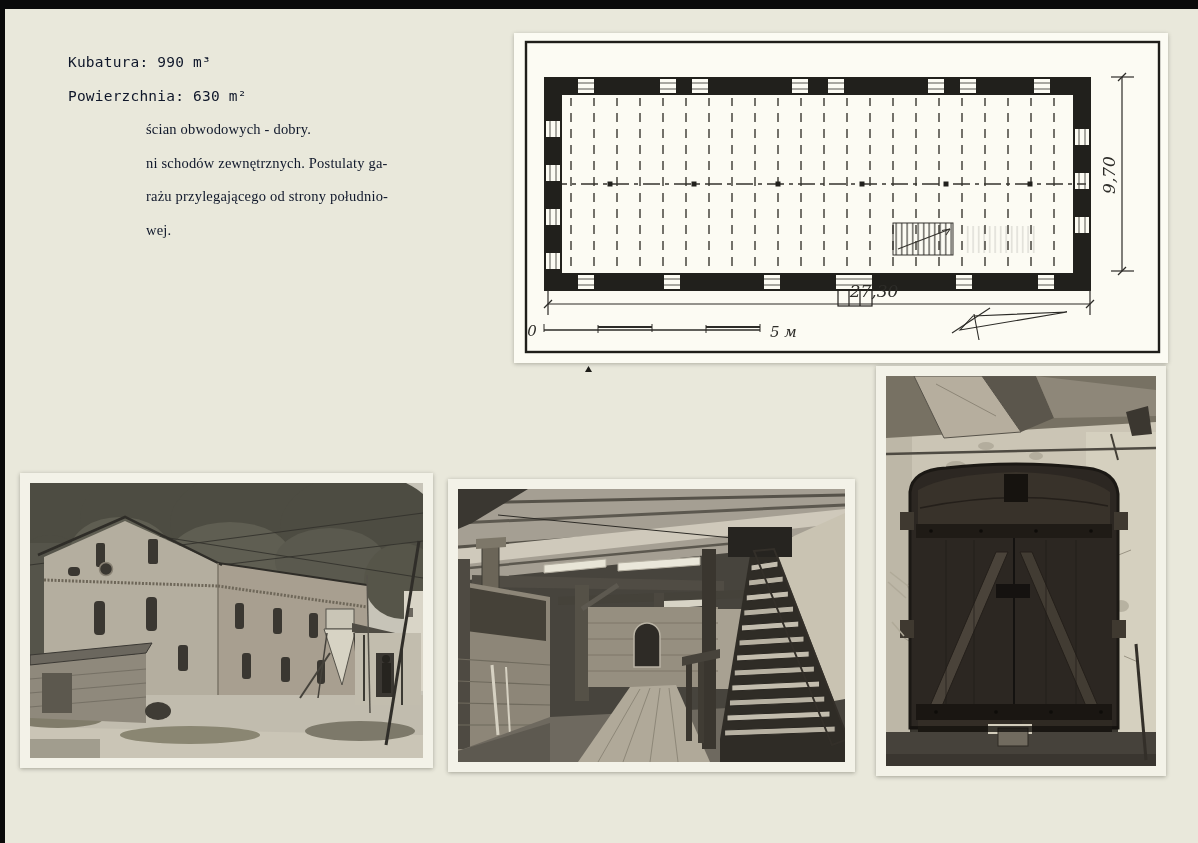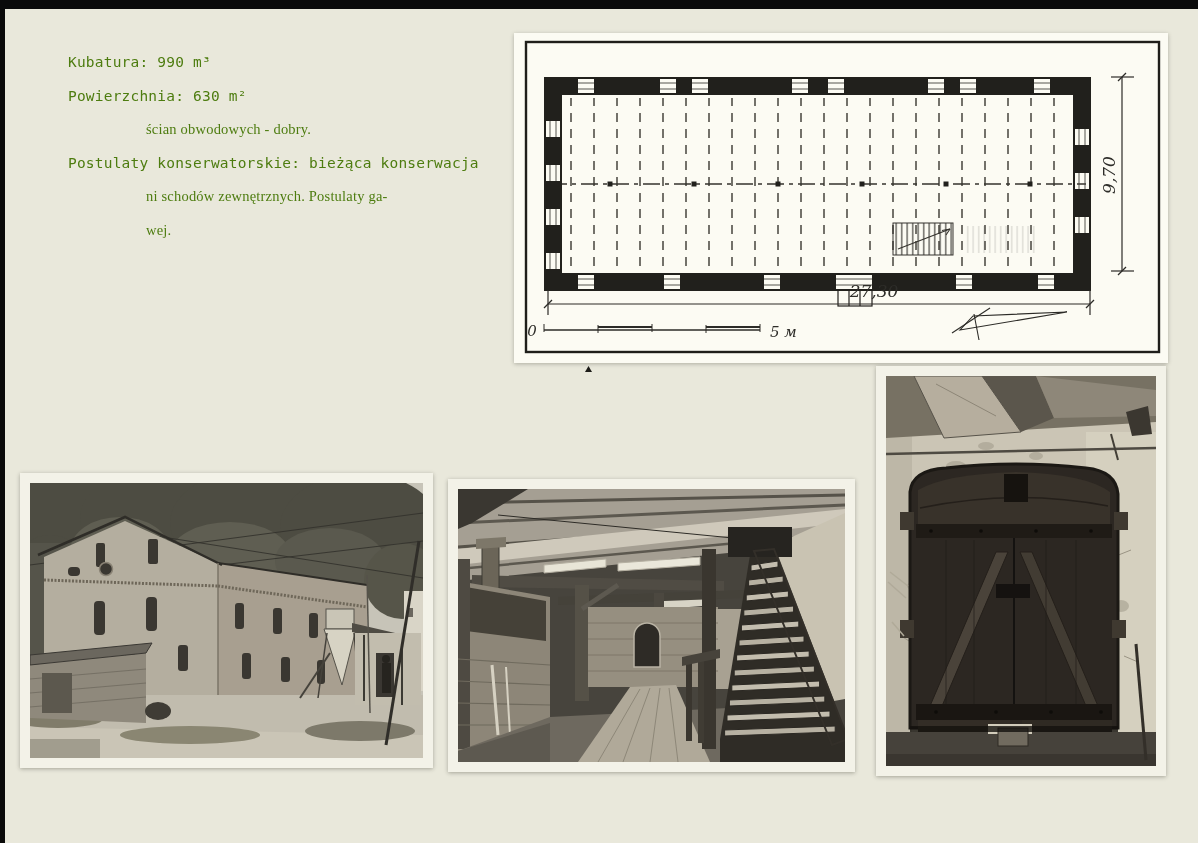--- a/index.html
+++ b/index.html
@@ -1,20 +1,20 @@
 <!DOCTYPE html>
 <html><head>
 <meta charset="utf-8">
 <style>
   html,body{margin:0;padding:0;background:#555;}
   .page{position:relative;width:1198px;height:843px;background:#e9e8db;overflow:hidden;
         font-family:"DejaVu Sans Mono","Liberation Mono",monospace;}
   .edge-top{position:absolute;left:0;top:0;width:1198px;height:9px;background:#0a0a0a;}
   .edge-left{position:absolute;left:0;top:0;width:5px;height:843px;background:#0a0a0a;}
-  .info{position:absolute;left:68px;top:46px;color:#4d7c0f;font-size:14.5px;letter-spacing:.2px;}
+  .info{position:absolute;left:68px;top:46px;color:#0f172a;font-size:14.5px;letter-spacing:.2px;}
   .info .line{height:33.5px;line-height:33.5px;white-space:pre;}
   .info .indent{padding-left:78px;font-family:Liberation Serif, serif;}
   .plan-card{position:absolute;left:514px;top:33px;width:654px;height:330px;background:#fcfbf3;
              box-shadow:0 1px 4px rgba(40,40,30,.3);}
   .plan-card svg{display:block;}
   .photo{position:absolute;background:#f3f2e8;box-shadow:0 1px 4px rgba(40,40,30,.35);}
   .photo svg{position:absolute;left:10px;top:10px;display:block;}
   .photo1{left:20px;top:473px;width:413px;height:295px;}
   .photo2{left:448px;top:479px;width:407px;height:293px;}
   .photo3{left:876px;top:366px;width:290px;height:410px;}
@@ -26,22 +26,22 @@
 <body>
 
 <div class="page">
   <div class="edge-top"></div>
   <div class="edge-left"></div>
 
   <div class="info">
     <div class="line">Kubatura: 990 m³</div>
     <div class="line">Powierzchnia: 630 m²</div>
     <div class="line indent">ścian obwodowych - dobry.</div>
-    <div class="line">Postulaty konserwatorskie: bieżąca konserwacja</div>
     <div class="line indent">ni schodów zewnętrznych. Postulaty ga-</div>
+    <div class="line indent">rażu przylegającego od strony południo-</div>
     <div class="line indent">wej.</div>
   </div>
 
   <div class="plan-card">
     <svg width="654" height="330" viewBox="0 0 654 330">
       <defs>
         <pattern id="joists" width="23" height="16" patternUnits="userSpaceOnUse">
           <line x1="11" y1="0" x2="11" y2="16" stroke="#45433c" stroke-width="1.5" stroke-dasharray="9 7"></line>
         </pattern>
         <pattern id="hatch" width="5.5" height="8" patternUnits="userSpaceOnUse">

